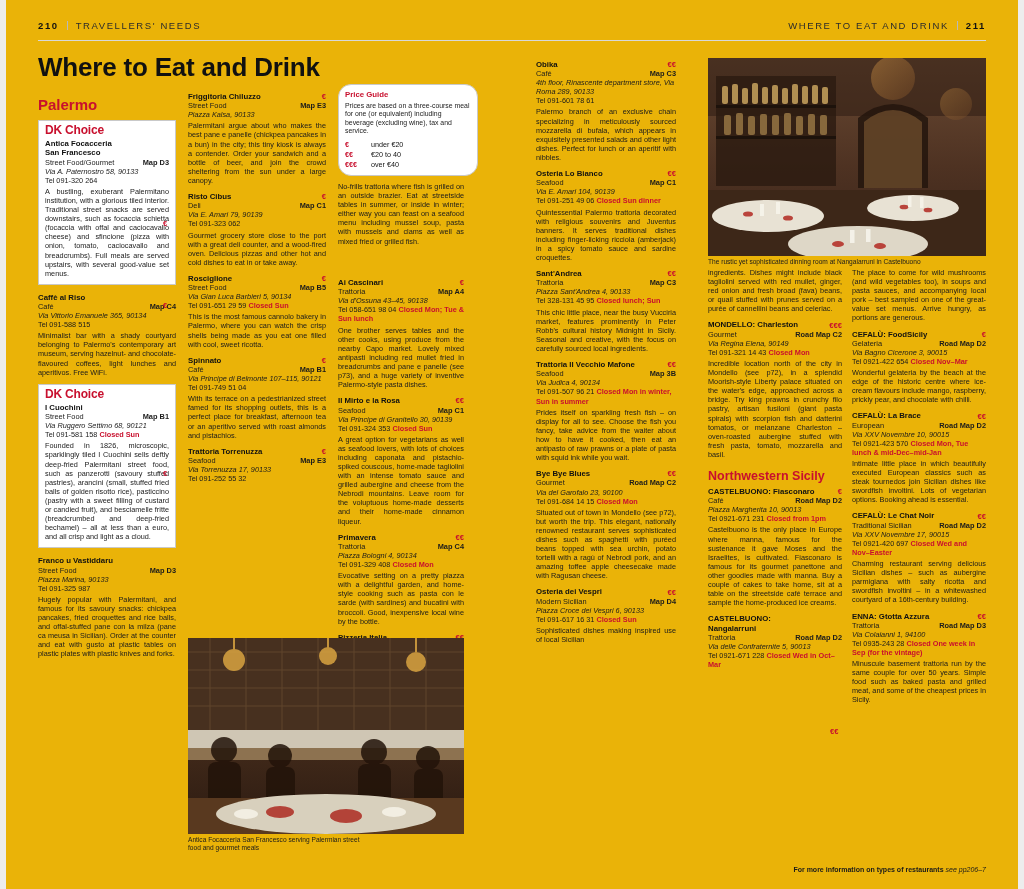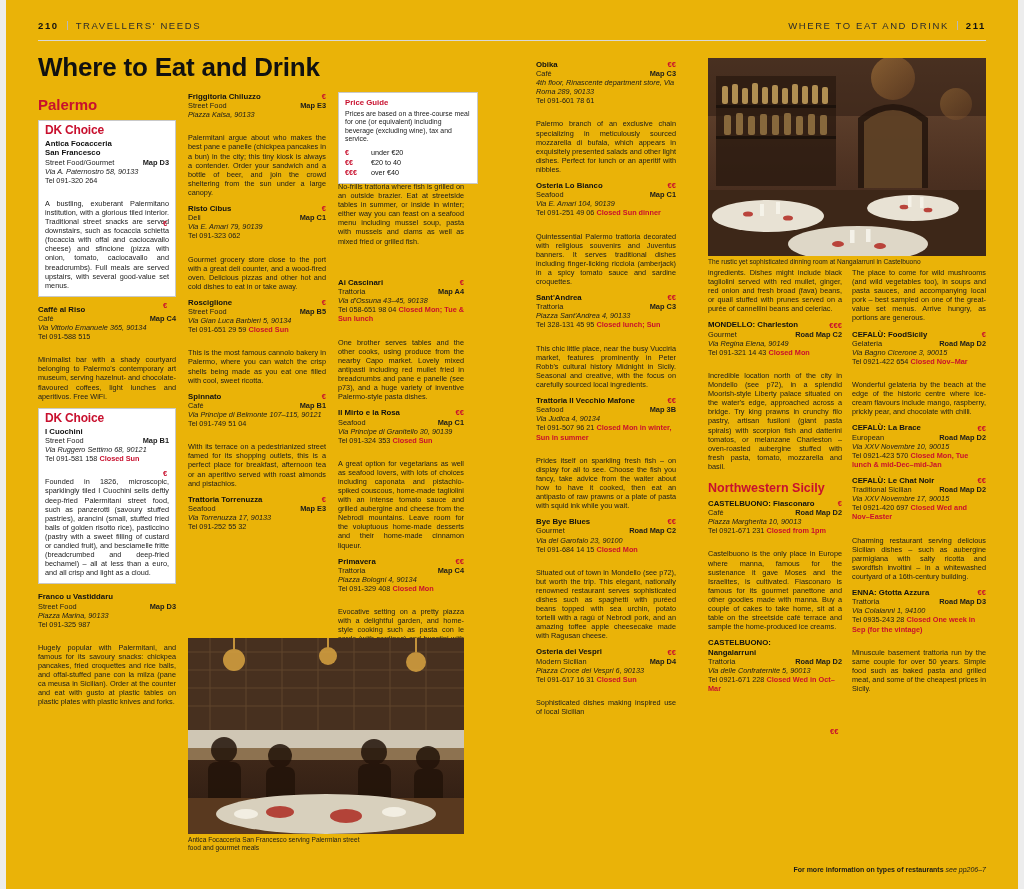--- a/index.html
+++ b/index.html
@@ -40,21 +40,21 @@
 
   .entry{margin-bottom:7px;}
   .ename{font-weight:bold;font-size:7.8px;color:#111;line-height:9.3px;}
   .erow{display:flex;justify-content:space-between;align-items:center;gap:4px;}
   .etype{font-size:7.4px;color:#1b1b1b;}
   .emap{font-size:7.4px;color:#1b1b1b;font-weight:bold;white-space:nowrap;}
   .price{color:#c8102e;font-weight:bold;font-size:7.6px;white-space:nowrap;}
   .addr{font-style:italic;font-size:7.3px;color:#1b1b1b;line-height:9px;}
   .tel{font-size:7.3px;}
   .closed{color:#c8102e;font-weight:bold;}
-  .body{font-size:7.3px;line-height:9.1px;margin-top:14px;text-align:justify;}
+  .body{font-size:7.3px;line-height:9.1px;margin-top:2px;text-align:justify;}
 
   
   .dkbox{
     border:1px solid #c9c9c9;padding:5px 6px 6px 6px;background:#fff;
   }
   .dkhead{
     font-size:12px;font-weight:bold;color:#c8102e;margin-bottom:4px;letter-spacing:-0.2px;
   }
 
   
@@ -221,21 +221,21 @@
       </div>
       <div class="erow">
         <span class="etype">Seafood</span>
         <span class="emap">Map E3</span>
       </div>
       <div class="addr">Via Torrenuzza 17, 90133</div>
       <div class="tel">Tel 091-252 55 32</div>
     </div>
   </div>
 
-  <div class="pgbox" style="left:338px;top:92px;width:126px;">
+  <div class="pgbox" style="left:338px;top:84px;width:126px;border-radius:13px;">
     <div class="pgtitle">Price Guide</div>
     <div class="pgtext">Prices are based on a three-course meal for one (or equivalent) including beverage (excluding wine), tax and service.</div>
     <div class="pgtable">
       <div class="pgrow">
         <span class="pgsym">€</span>
         <span>under €20</span>
       </div>
       <div class="pgrow">
         <span class="pgsym">€€</span>
         <span>€20 to 40</span>
@@ -464,20 +464,21 @@
       <div class="erow">
         <span class="ename">CEFALÙ: La Brace</span>
         <span class="price">€€</span>
       </div>
       <div class="erow">
         <span class="etype">European</span>
         <span class="emap">Road Map D2</span>
       </div>
       <div class="addr">Via XXV Novembre 10, 90015</div>
       <div class="tel"><span>Tel 0921-423 570</span> <span class="closed">Closed Mon, Tue lunch &amp; mid-Dec–mid-Jan</span></div>
+      <div class="body">Intimate little place in which beautifully executed European classics such as steak tournedos join Sicilian dishes like swordfish involtini. Lots of vegetarian options. Booking ahead is essential.</div>
     </div>
 
     <div class="entry">
       <div class="erow">
         <span class="ename">CEFALÙ: Le Chat Noir</span>
         <span class="price">€€</span>
       </div>
       <div class="erow">
         <span class="etype">Traditional Sicilian</span>
         <span class="emap">Road Map D2</span>

